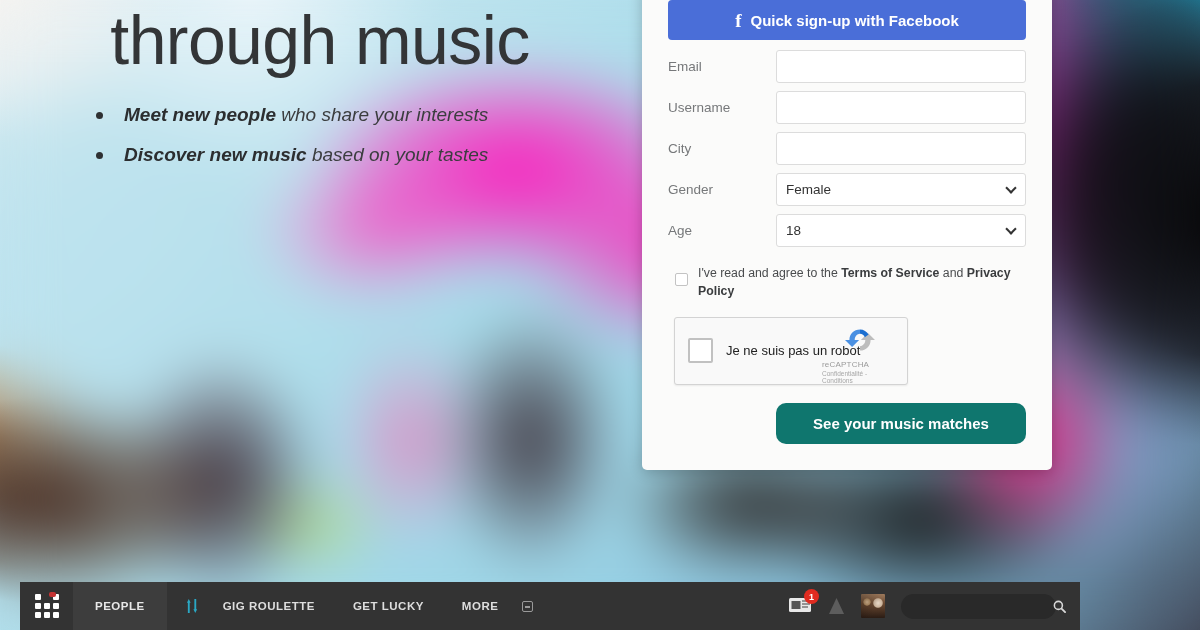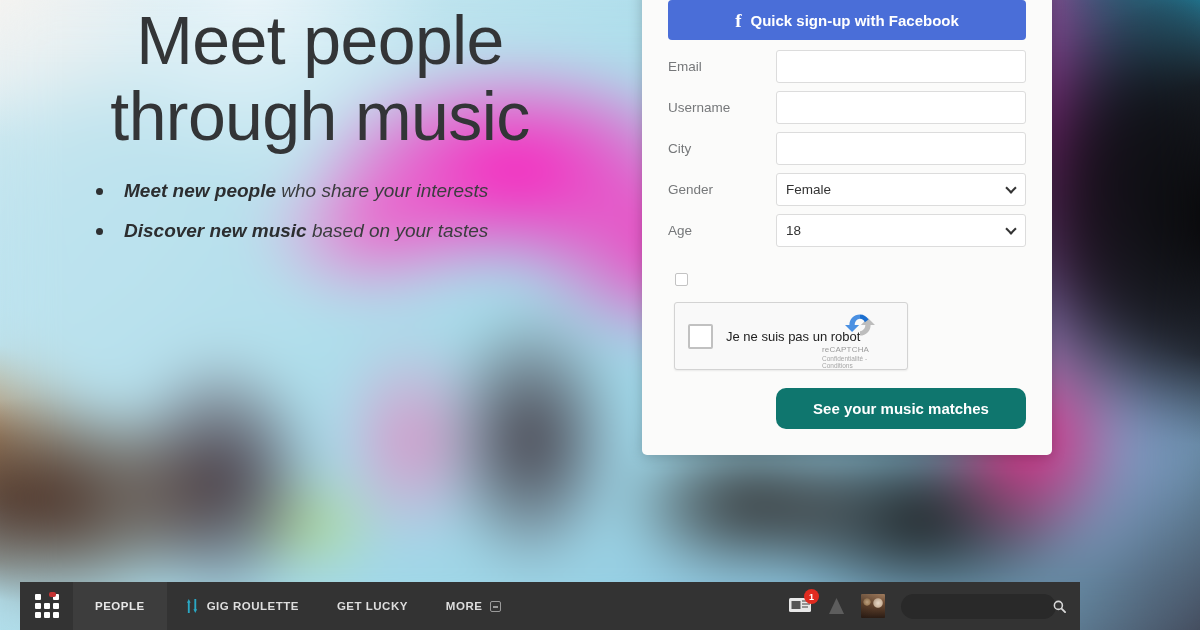--- a/index.html
+++ b/index.html
@@ -344,21 +344,21 @@
     font-size: 11.5px;
     font-weight: 700;
     letter-spacing: 0.5px;
     color: #e8e8e8;
     cursor: pointer;
   }
   .nav-item {
     height: 48px;
     display: flex;
     align-items: center;
-    gap: 8px;
+    gap: 24px;
     padding: 0 19px;
     font-size: 11.5px;
     font-weight: 700;
     letter-spacing: 0.5px;
     color: #dedede;
     cursor: pointer;
   }
   .gig-icon { width: 13px; height: 14px; display: block; }
   .more-box {
     display: inline-block;
@@ -438,21 +438,20 @@
 </head>
 <body>
 
 <div id="page">
 
   <div class="bg-photo"></div>
   <div class="bg-blur-layer"></div>
 
   <div class="hero">
     <h1 class="hero-title">
-      <span class="line">Meet people</span>
       <span class="line">through music</span>
     </h1>
     <ul class="hero-list">
       <li><b>Meet new people</b><span> who share your interests</span></li>
       <li><b>Discover new music</b><span> based on your tastes</span></li>
     </ul>
   </div>
 
   <div class="signup-card">
 
@@ -495,20 +494,23 @@
           <div class="sel-box">
               <span>18</span>
             </div>
           <span class="chev"></span>
         </div>
       </div>
     </div>
 
     <div class="terms">
       <div class="terms-check"></div>
+      <div class="terms-text">
+        <span>I've read and agree to the </span><b>Terms of Service</b><span> and </span><b>Privacy Policy</b>
+      </div>
     </div>
 
     <div class="recaptcha">
       <div class="rc-check"></div>
       <div class="rc-label">Je ne suis pas un robot</div>
       <div class="rc-brand">
         <svg class="rc-logo" viewBox="0 0 40 34">
           <path d="M20 5 C13 5 8 10 8 17 L3 17 L11 25 L19 17 L14 17 C14 13.2 16.8 10 20 10 Z" fill="#4a90e2"></path>
           <path d="M20 29 C27 29 32 24 32 17 L37 17 L29 9 L21 17 L26 17 C26 20.8 23.2 24 20 24 Z" fill="#bdbdbd"></path>
           <path d="M20 5 C24.2 5 27.8 7.3 29.7 10.8 L25.5 14 C24.6 11.6 22.5 10 20 10 Z" fill="#1c6fd0"></path>

